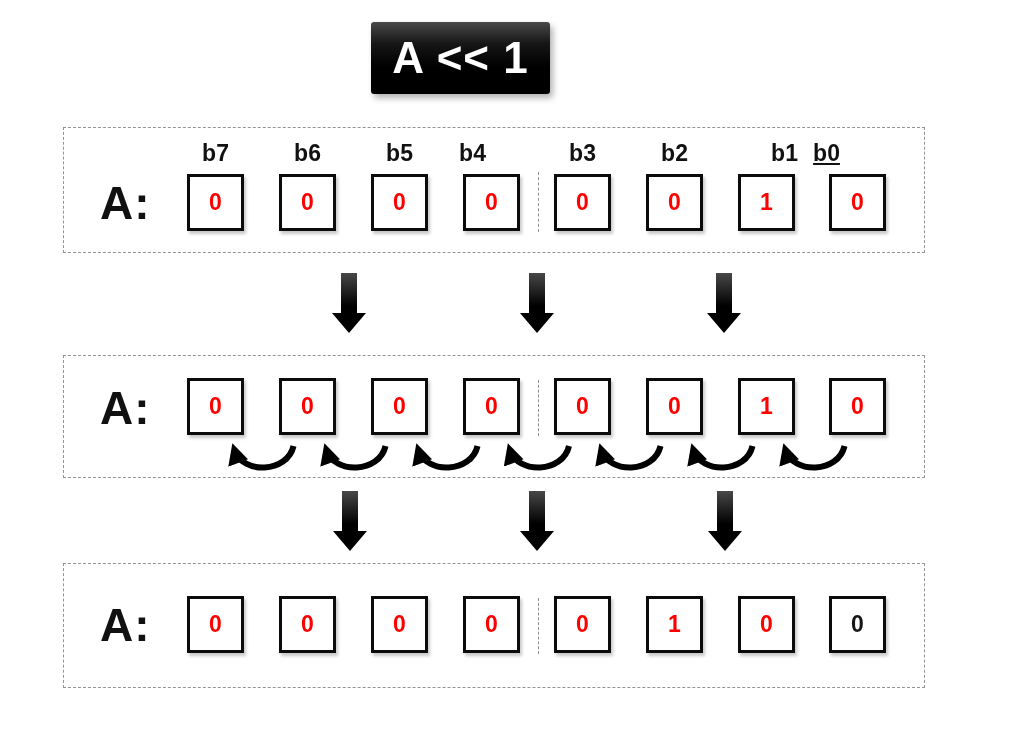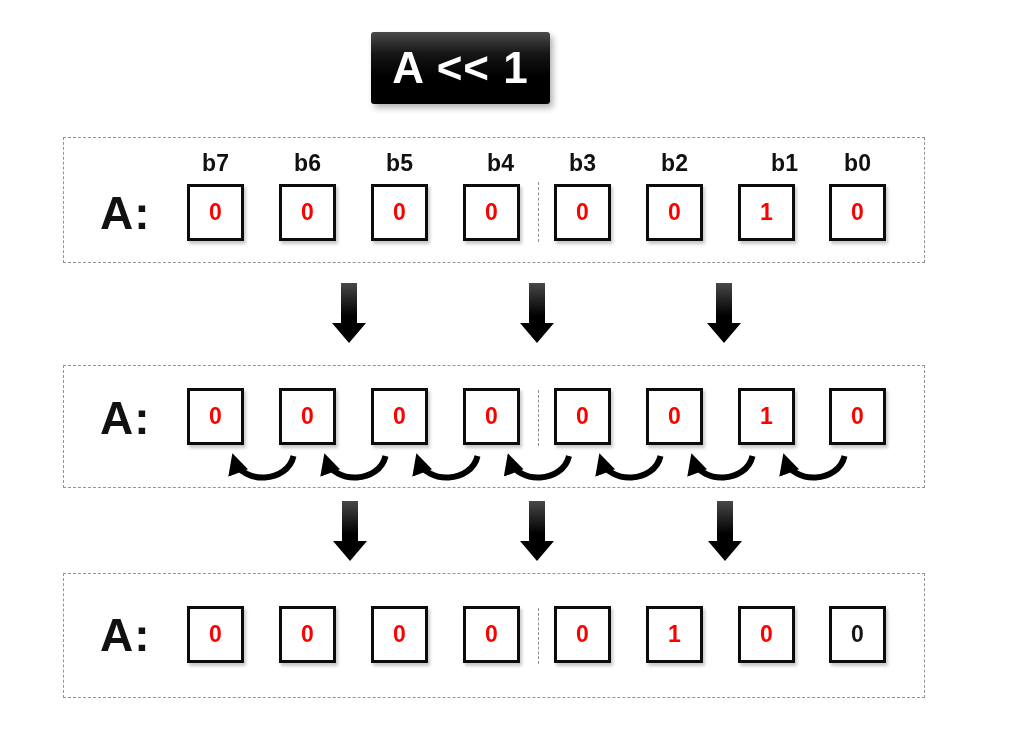--- a/index.html
+++ b/index.html
@@ -1,20 +1,20 @@
 <!DOCTYPE html>
 <html><head>
 <meta charset="utf-8">
 <style>
   html,body{margin:0;padding:0;}
   body{
     width:1024px;height:756px;position:relative;background:#ffffff;
     font-family:"Liberation Sans", sans-serif;overflow:hidden;
   }
-  .stage{position:absolute;inset:0;width:1024px;height:568px;margin-top:10px;}
+  .stage{position:absolute;inset:0;width:1024px;height:568px;}
 
   
   .title{
     position:absolute;left:371px;top:22px;width:179px;height:72px;
     background:linear-gradient(180deg,#4a4a4a 0%,#161616 30%,#000000 62%);
     border-radius:3px;
     box-shadow:3px 4px 6px rgba(0,0,0,0.30);
     color:#ffffff;font-weight:bold;font-size:44px;line-height:72px;
     text-align:center;letter-spacing:1px;
   }
@@ -79,37 +79,37 @@
           <span class="bit-digit" style="color: rgb(254, 0, 0);">0</span>
         </div>
         <div class="bit-label" style="left: 215px;">b6</div>
         <div class="bit-box" style="left: 215px;">
           <span class="bit-digit" style="color: rgb(254, 0, 0);">0</span>
         </div>
         <div class="bit-label" style="left: 307px;">b5</div>
         <div class="bit-box" style="left: 307px;">
           <span class="bit-digit" style="color: rgb(254, 0, 0);">0</span>
         </div>
-        <div class="bit-label" style="left: 408px;">b4</div>
+        <div class="bit-label" style="left: 380px;">b4</div>
         <div class="bit-box" style="left: 399px;">
           <span class="bit-digit" style="color: rgb(254, 0, 0);">0</span>
         </div>
         <div class="bit-label" style="left: 490px;">b3</div>
         <div class="bit-box" style="left: 490px;">
           <span class="bit-digit" style="color: rgb(254, 0, 0);">0</span>
         </div>
         <div class="bit-label" style="left: 582px;">b2</div>
         <div class="bit-box" style="left: 582px;">
           <span class="bit-digit" style="color: rgb(254, 0, 0);">0</span>
         </div>
         <div class="bit-label" style="left: 692px;">b1</div>
         <div class="bit-box" style="left: 674px;">
           <span class="bit-digit" style="color: rgb(254, 0, 0);">1</span>
         </div>
-        <div class="bit-label" style="left: 765px;">b0</div>
+        <div class="bit-label" style="left: 734px; text-decoration: underline;">b0</div>
         <div class="bit-box" style="left: 765px;">
           <span class="bit-digit" style="color: rgb(254, 0, 0);">0</span>
         </div>
       </div>
     <div class="mid-divider"></div>
   </div>
 
   <div class="frame" data-row="1">
     <div class="reg-label">A:</div>
     <div class="boxes">

